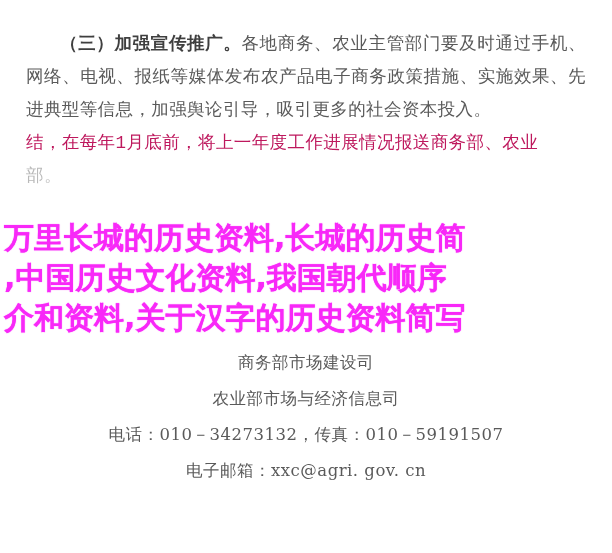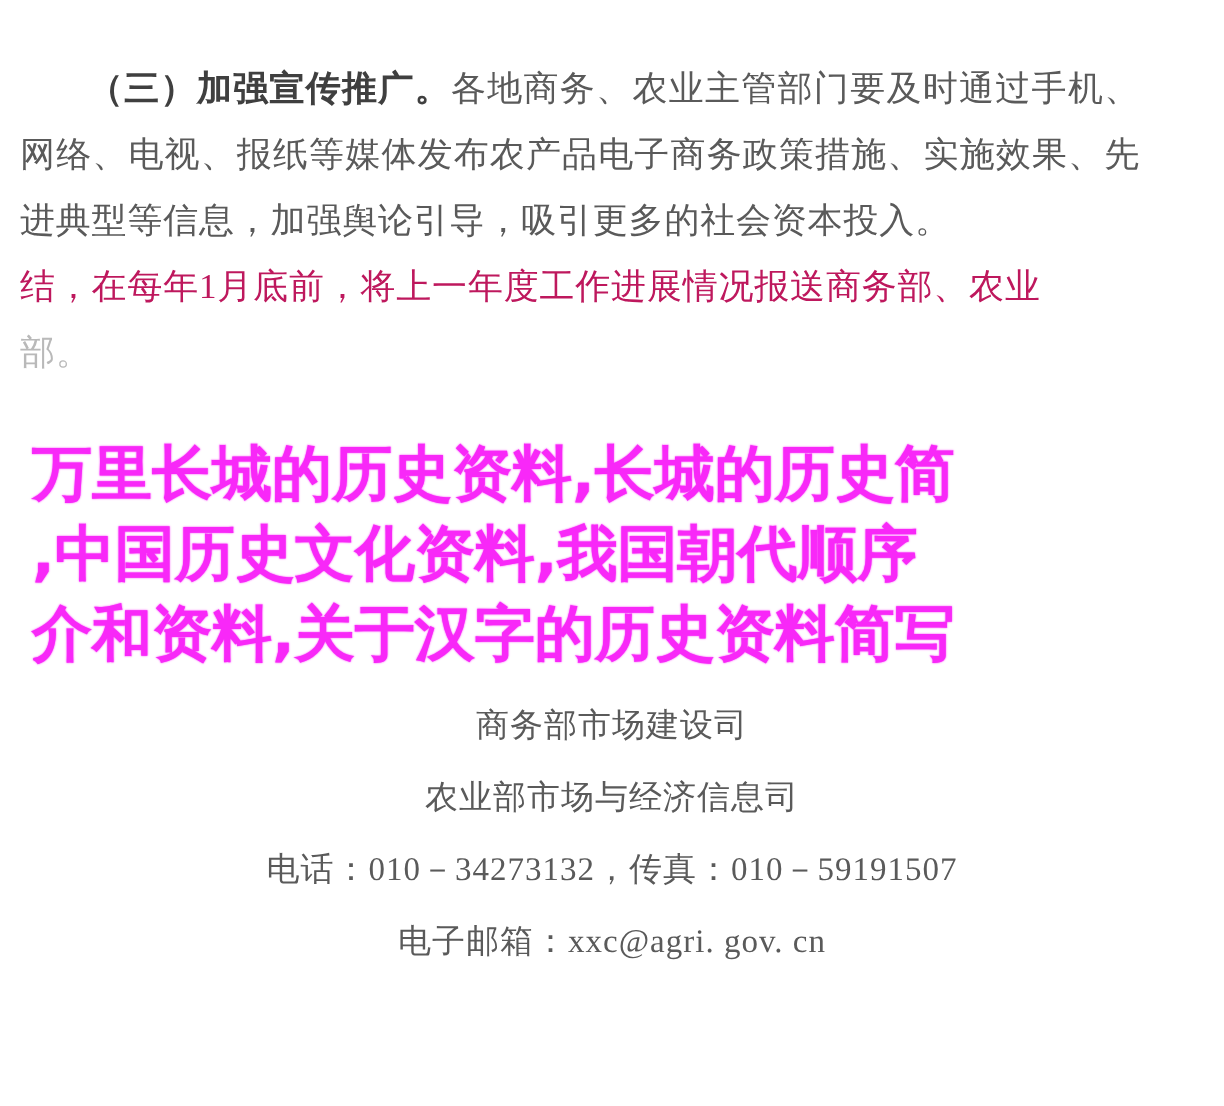--- a/index.html
+++ b/index.html
@@ -17,25 +17,25 @@
     position: relative;
     width: 612px;
     height: 553px;
     background: #ffffff;
     overflow: hidden;
   }
 
   
   .doc-text {
     position: absolute;
-    left: 10px;
+    left: 26px;
     top: 28px;
     width: 560px;
     color: #5a5a5a;
-    font-family: Liberation Serif, serif;
+    font-family: Liberation Mono, monospace;
     font-size: 17.5px;
     line-height: 33px;
     letter-spacing: 0.4px;
     text-align: justify;
     text-justify: inter-ideograph;
   }
   .doc-text p {
     margin: 0 0 0 0;
   }
   .para-indent {
@@ -62,27 +62,26 @@
     width: 560px;
     color: #5a5a5a;
     font-family: "DejaVu Serif", serif;
     font-size: 16.5px;
     line-height: 36px;
     letter-spacing: 0.5px;
     text-align: center;
   }
   .contact-block div {
     white-space: nowrap;
-    font-family: Liberation Serif, serif;
   }
 
   
   .overlay-title {
     position: absolute;
-    left: 12px;
+    left: 0px;
     top: 218px;
     width: 497px;
     color: #f828f8;
     font-family: "DejaVu Sans", sans-serif;
     font-weight: bold;
     font-size: 30px;
     line-height: 40px;
     letter-spacing: 0px;
     text-shadow: 0 0 1px #f828f8;
     white-space: nowrap;

